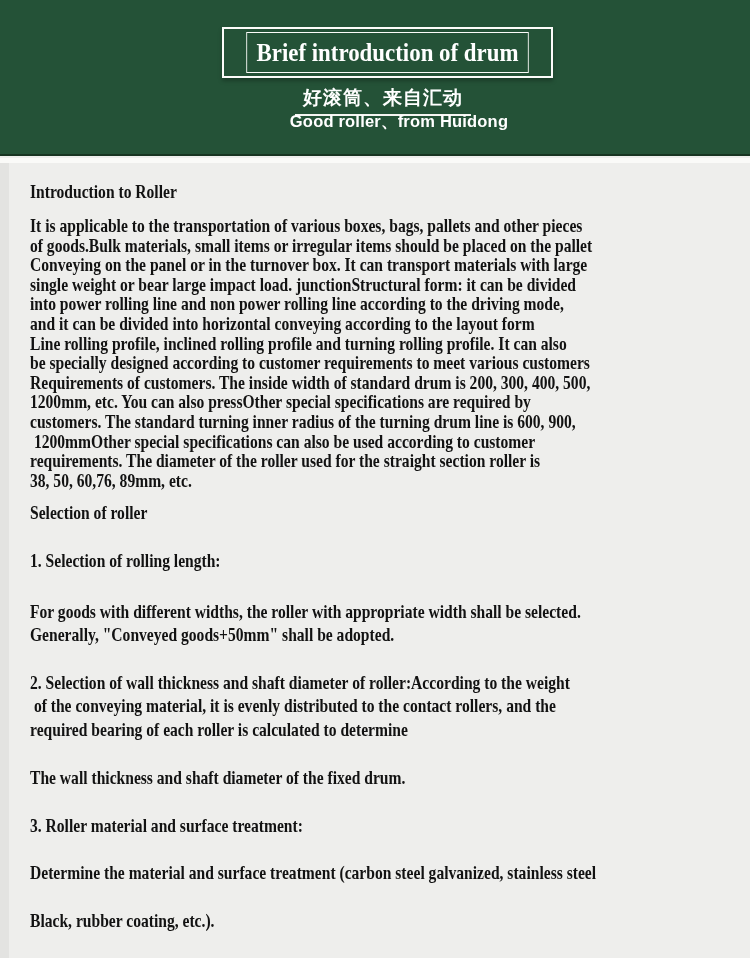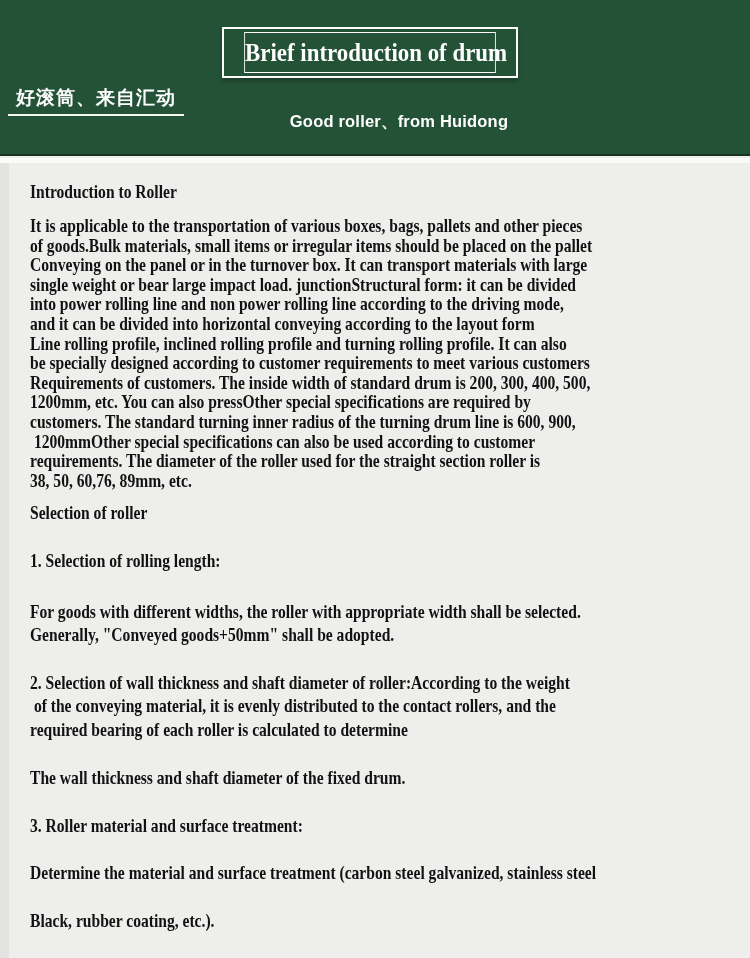--- a/index.html
+++ b/index.html
@@ -26,42 +26,42 @@
   .header-sep {
     position: absolute;
     top: 158px; left: 0;
     width: 750px;
     height: 5px;
     background: #fafaf8;
   }
   .title-box {
     position: absolute;
     left: 222px; top: 27px;
-    width: 296px; height: 51px;
+    width: 331px; height: 51px;
     border: 2px solid #fcfcfa;
     box-shadow: 0 3px 4px rgba(0,0,0,0.25);
     text-decoration: underline;
   }
   .title-inner {
     position: absolute;
     inset: 3px;
     border: 1px solid #fcfcfa;
     color: #ffffff;
     font-size: 26px;
     font-weight: bold;
     text-align: center;
     line-height: 39px;
     white-space: nowrap;
     transform: scaleX(0.88);
   }
   .tagline-zh-wrap {
     position: absolute;
     top: 85px; left: 0;
     width: 750px;
-    text-align: left;
+    text-align: center;
   }
   .tagline-zh {
     display: inline-block;
     transform: translateX(8px);
     color: #ffffff;
     font-family: "Liberation Sans", "DejaVu Sans", sans-serif;
     font-size: 19px;
     font-weight: bold;
     letter-spacing: 1px;
     padding: 0 8px 3px 8px;

